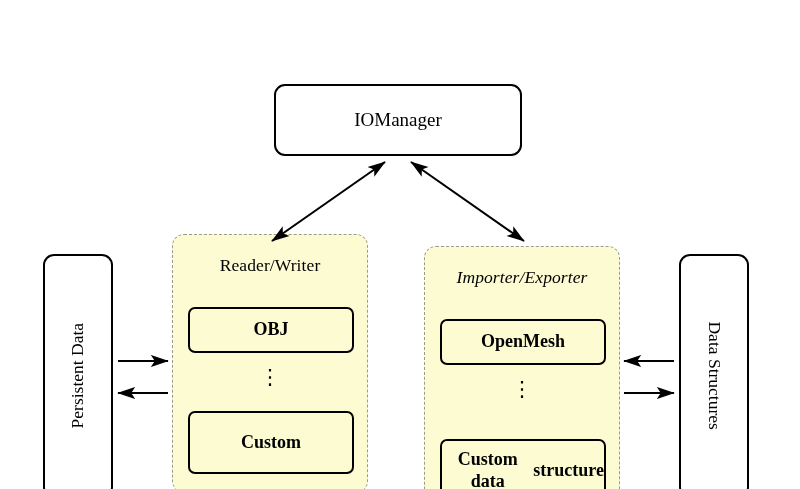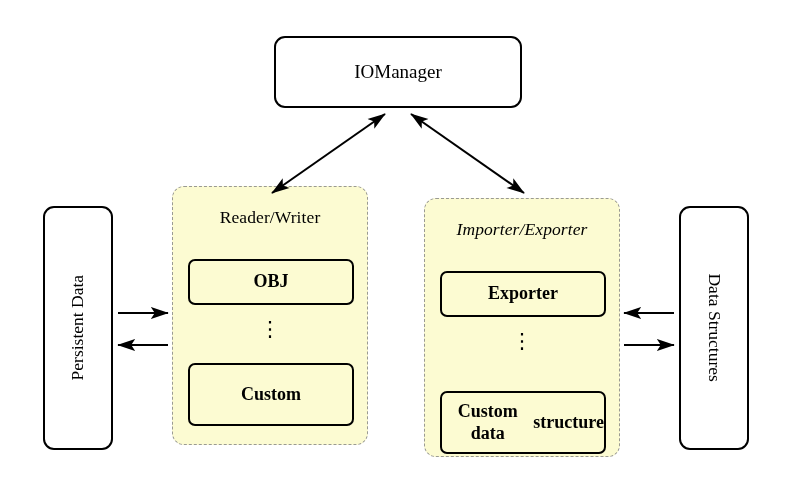--- a/index.html
+++ b/index.html
@@ -14,20 +14,21 @@
     font-family: "Liberation Serif", "DejaVu Serif", serif;
     color: #000000;
     overflow: hidden;
   }
 
   #diagram {
     position: relative;
     width: 800px;
     height: 346px;
     background: #ffffff;
+    margin-top: 48px;
   }
 
   
   .node {
     position: absolute;
     box-sizing: border-box;
     display: flex;
     align-items: center;
     justify-content: center;
     text-align: center;
@@ -124,21 +125,21 @@
     <div class="node node-inner" style="left:15px; top:176px; width:166px; height:63px; font-size:18px; flex-direction:row;">
       <span>Custom</span>
     </div>
   </div>
 
   <div class="panel" style="left:424px; top:198px; width:196px; height:259px;">
 
     <div class="panel-title" style="top:20px;font-style:italic;">Importer/Exporter</div>
 
     <div class="node node-inner" style="left:15px; top:72px; width:166px; height:46px; font-size:18px;">
-      <span>Exporter</span>
+      <span>OpenMesh</span>
     </div>
 
     <div class="vdots" style="top:133px;">⋮</div>
 
     <div class="node node-inner" style="left:15px; top:192px; width:166px; height:63px; font-size:18px; flex-direction:row;text-align:center;">
       <span>Custom data</span>
       <span>structure</span>
     </div>
   </div>
 

